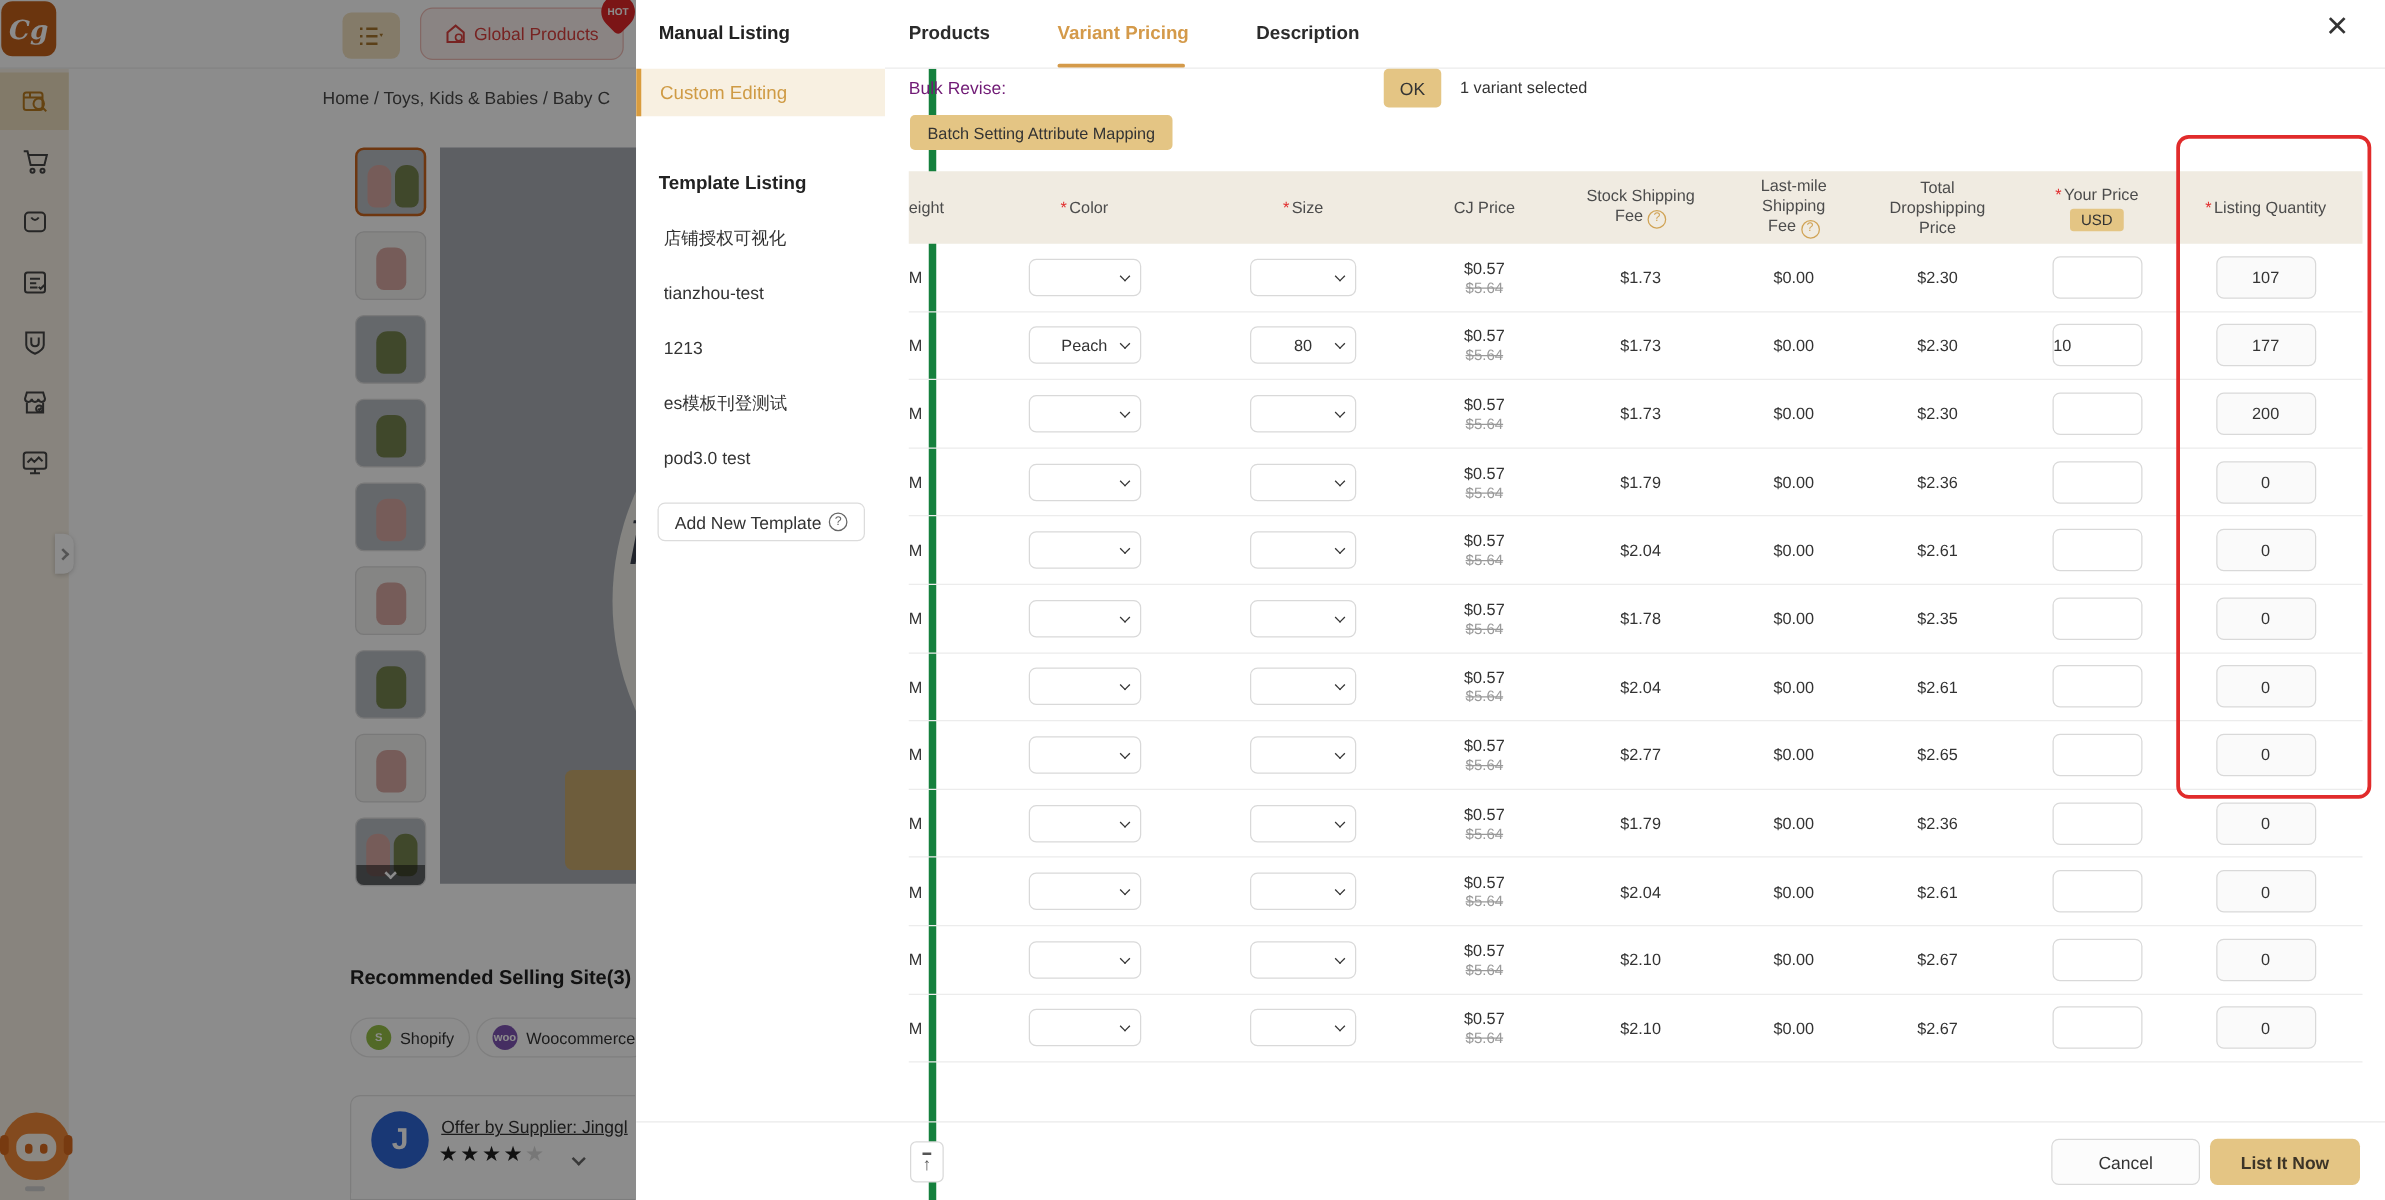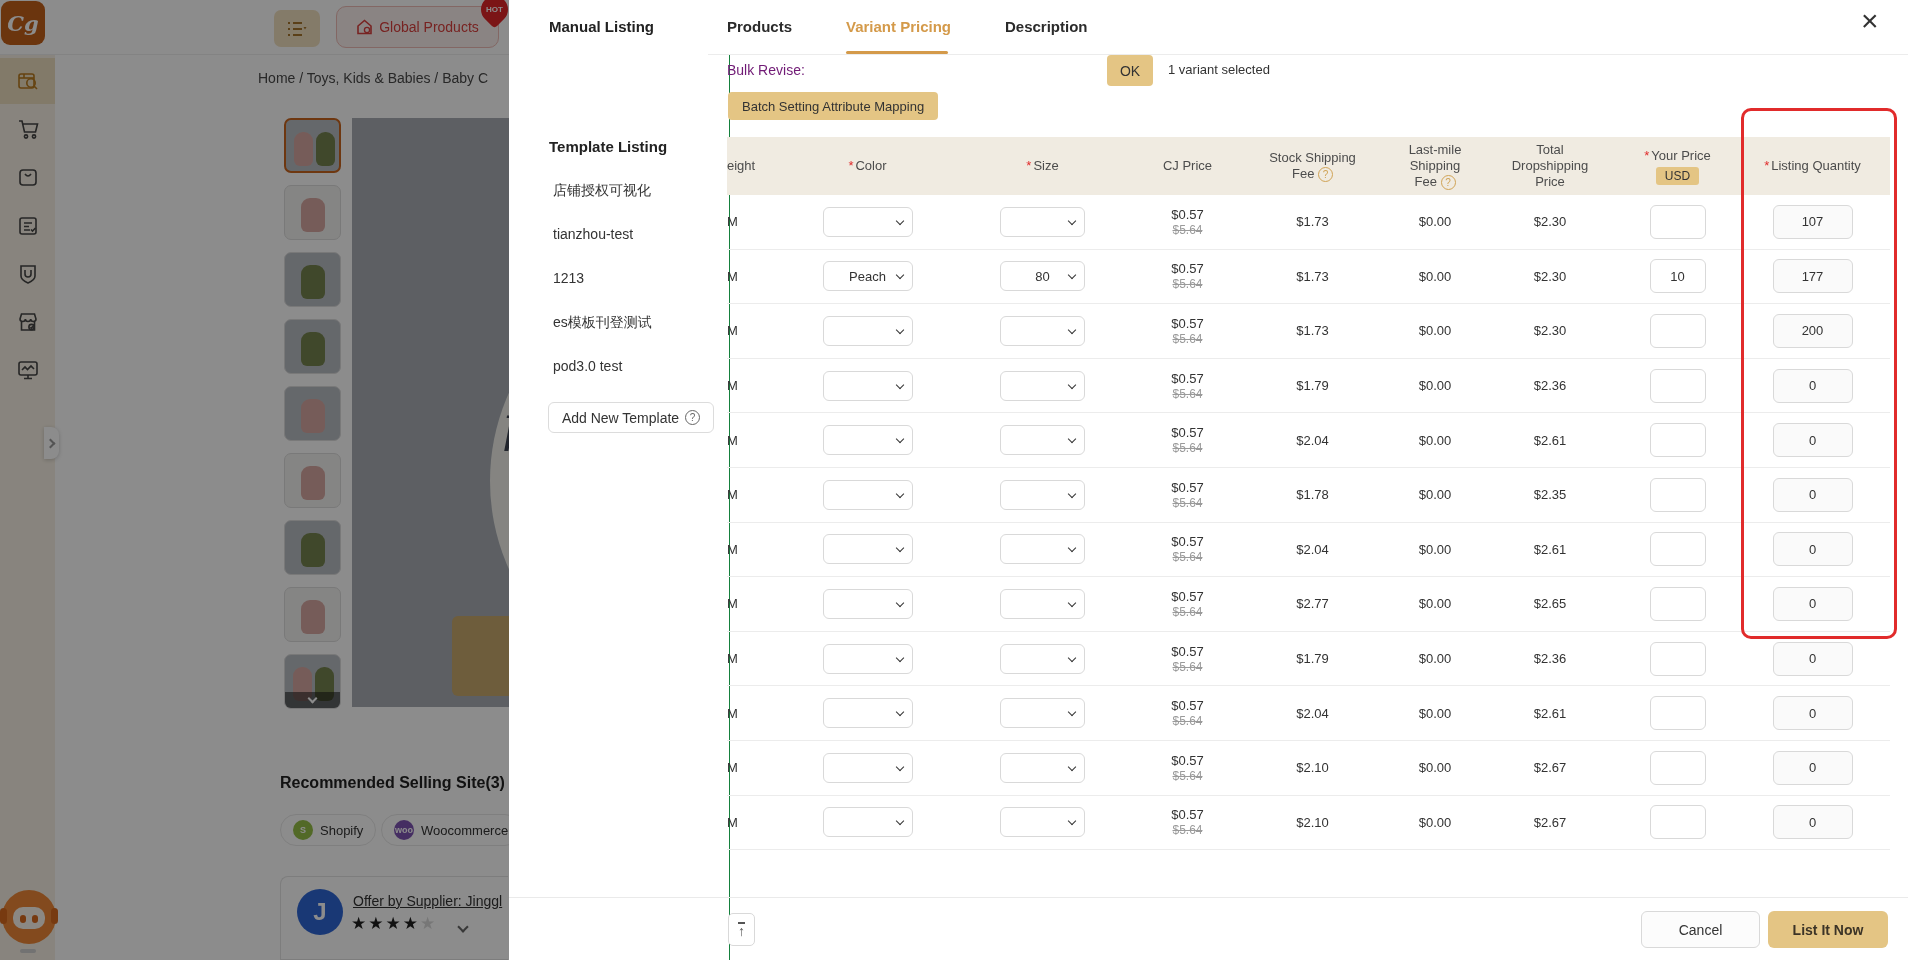--- a/index.html
+++ b/index.html
@@ -64,21 +64,21 @@
   .mascot { position:absolute; left:2px; top:890px; width:54px; height:54px; border-radius:50%; background:#ef8837; }
   .mascot .face { position:absolute; left:11px; top:17px; width:32px; height:22px; border-radius:10px; background:#fdf7ef; }
   .mascot .eye { position:absolute; top:8px; width:6px; height:8px; border-radius:3px; background:#d96a1e; }
   .mascot .ear { position:absolute; top:18px; width:7px; height:16px; border-radius:4px; background:#d96a1e; }
   .mascot-dash { position:absolute; left:20px; top:949px; width:16px; height:4px; border-radius:2px; background:#cfcfcf; }
 
   #backdrop { position:absolute; left:0; top:0; width:509px; height:960px; background:rgba(0,0,0,.45); z-index:40; }
 
   
   #modal { position:absolute; left:509px; top:0; width:1399px; height:960px; background:#fff; z-index:50; }
-  .panel { position:absolute; left:0; top:0; width:199px; height:960px; border-right:1px solid #15803d; background:#fff;margin-left:22px; }
+  .panel { position:absolute; left:0; top:0; width:240px; height:960px; border-right:6px solid #15803d; background:#fff; }
   .panel-title { position:absolute; left:18px; font-size:15px; font-weight:bold; color:#222; white-space:nowrap; }
   .custom-row { position:absolute; left:0; top:55px; width:199px; height:38px; background:#f8f0e1;
     border-left:4px solid #d99c3e; display:flex; align-items:center; padding-left:15px;
     color:#cf9b45; font-size:15px; }
   .tpl-item { position:absolute; left:22px; font-size:14px; color:#333; white-space:nowrap; }
   .add-tpl { position:absolute; left:17px; top:402px; width:166px; height:31px; border:1px solid #dcdcdc; border-radius:6px;
     background:#fff; display:flex; align-items:center; justify-content:center; gap:6px; font-size:14px; color:#333; }
   .qmark { display:inline-flex; width:15px; height:15px; border:1px solid #666; border-radius:50%; color:#666;
     font-size:10px; align-items:center; justify-content:center; flex:0 0 auto; }
   .qmark.gold { border-color:#d0a355; color:#d0a355; }
@@ -111,22 +111,22 @@
   .c-stock { width:155px; } .c-last { width:90px; } .c-total { width:140px; }
   .c-your { width:115px; } .c-qty { width:155px; }
   .req { color:#e12b2b; margin-right:2px; }
   .usd-badge { display:inline-block; background:#e4c584; border-radius:3px; padding:1px 9px; font-size:12px; color:#333; margin-top:3px; }
   .price-old { font-size:12px; color:#9a9a9a; text-decoration:line-through; margin-top:1px; }
   .fake-select { position:relative; margin:0 auto; width:90px; height:30px; border:1px solid #d9d9d9; border-radius:6px; background:#fff;
     display:flex; align-items:center; justify-content:center; font-size:13px; color:#333; }
   .c-size .fake-select { width:85px; }
   .fake-select .caret { position:absolute; right:9px; top:10px; width:6px; height:6px;
     border-right:1.8px solid #333; border-bottom:1.8px solid #333; transform:rotate(45deg); }
-  .yp-input { display:block; margin:0 auto; width:56px; height:34px; border:1px solid #d9d9d9; border-radius:6px;
-    text-align:center; font-size:13px; color:#333; outline:none; font-family:inherit; background:#fff; }
+  .yp-input { display:block; margin:0 auto; width:72px; height:34px; border:1px solid #d9d9d9; border-radius:6px;
+    font-size:13px; color:#333; outline:none; font-family:inherit; background:#fff; }
   .qty-box { margin:0 auto; width:80px; height:34px; border:1px solid #d9d9d9; border-radius:6px; background:#fafafa;
     display:flex; align-items:center; justify-content:center; font-size:13px; color:#333; }
   .red-frame { position:absolute; left:1232px; top:108px; width:156px; height:531px; border:3px solid #e12b2b; border-radius:10px;
     pointer-events:none; z-index:10; }
 
   .footer-line { position:absolute; left:0; top:897px; width:1399px; border-top:1px solid #eaeaea; }
   .scrolltop { position:absolute; left:219px; top:913px; width:27px; height:33px; border:1px solid #d9d9d9; border-radius:5px;
     background:#fff; display:flex; align-items:center; justify-content:center; }
   .scrolltop .glyph { font-size:14px; color:#555; border-top:2px solid #555; line-height:14px; padding-top:0px; }
   .cancel-btn { position:absolute; left:1132px; top:911px; width:119px; height:37px; border:1px solid #d9d9d9; border-radius:6px;
@@ -292,20 +292,23 @@
     </div>
   </div>
   <div class="mascot-dash"></div>
 </div>
 
 <div id="backdrop"></div>
 
 <div id="modal">
   <div class="panel">
     <div class="panel-title" style="top:18px;">Manual Listing</div>
+    <div class="custom-row">
+      <span>Custom Editing</span>
+    </div>
     <div class="panel-title" style="top:138px;">Template Listing</div>
     <div class="tpl-item" style="top:182px;">店铺授权可视化</div>
     <div class="tpl-item" style="top:226px;">tianzhou-test</div>
     <div class="tpl-item" style="top:270px;">1213</div>
     <div class="tpl-item" style="top:314px;">es模板刊登测试</div>
     <div class="tpl-item" style="top:358px;">pod3.0 test</div>
     <button class="add-tpl">
       <span>Add New Template</span>
       <span class="qmark">?</span>
     </button>

